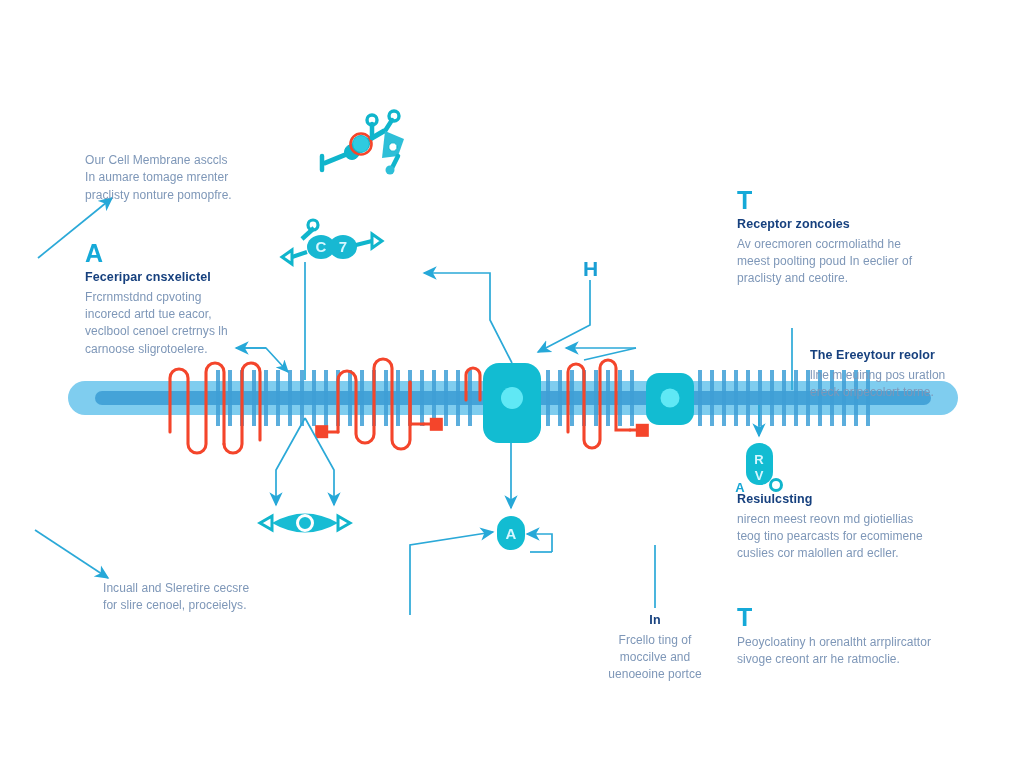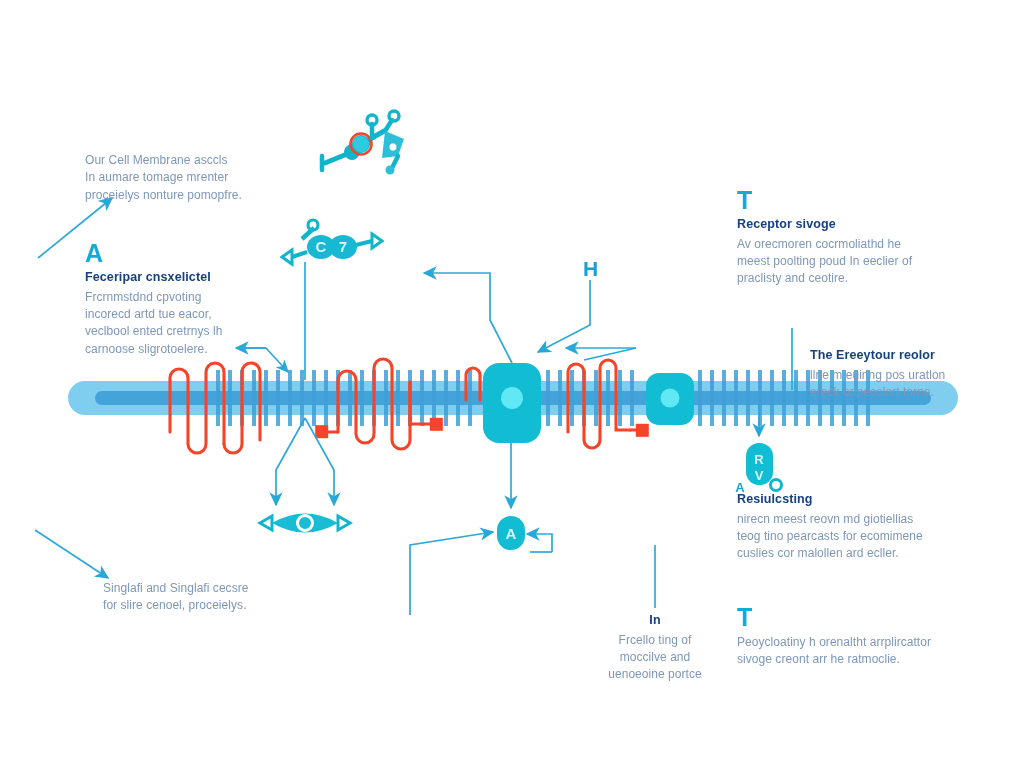--- a/index.html
+++ b/index.html
@@ -240,40 +240,40 @@
 
       <path d="M759,405 L759,436" marker-end="url(#arrHead)"></path>
     </g>
   </svg>
 
   <div class="floatletter" style="left:583px;top:258px;">H</div>
 
   <div class="txt" style="left:85px;top:152px;width:175px;">
     <div class="body blur">Our Cell Membrane asccls</div>
     <div class="body blur">In aumare tomage mrenter</div>
-    <div class="body blur">proceielys nonture pomopfre.</div>
+    <div class="body blur">praclisty nonture pomopfre.</div>
   </div>
 
   <div class="txt" style="left:85px;top:241px;width:175px;">
     <div class="bigletter">A</div>
     <div class="heading blur">Feceripar cnsxelictel</div>
     <div class="body blur">Frcrnmstdnd cpvoting</div>
     <div class="body blur">incorecd artd tue eacor,</div>
-    <div class="body blur">veclbool ented cretrnys lh</div>
+    <div class="body blur">veclbool cenoel cretrnys lh</div>
     <div class="body blur">carnoose sligrotoelere.</div>
   </div>
 
   <div class="txt" style="left:103px;top:580px;width:180px;">
-    <div class="body blur">Singlafi and Singlafi cecsre</div>
+    <div class="body blur">Incuall and Sleretire cecsre</div>
     <div class="body blur">for slire cenoel, proceielys.</div>
   </div>
 
   <div class="txt" style="left:737px;top:188px;width:205px;">
     <div class="bigletter">T</div>
-    <div class="heading">Receptor sivoge</div>
+    <div class="heading">Receptor zoncoies</div>
     <div class="body blur">Av orecmoren cocrmoliathd he</div>
     <div class="body blur">meest poolting poud In eeclier of</div>
     <div class="body blur">praclisty and ceotire.</div>
   </div>
 
   <div class="txt" style="left:810px;top:311px;width:190px;margin-top:37px;">
     <div class="heading blur">The Ereeytour reolor</div>
     <div class="body blur">llne m euinng pos uratlon</div>
     <div class="body blur">ereck oripecolort torne.</div>
   </div>

